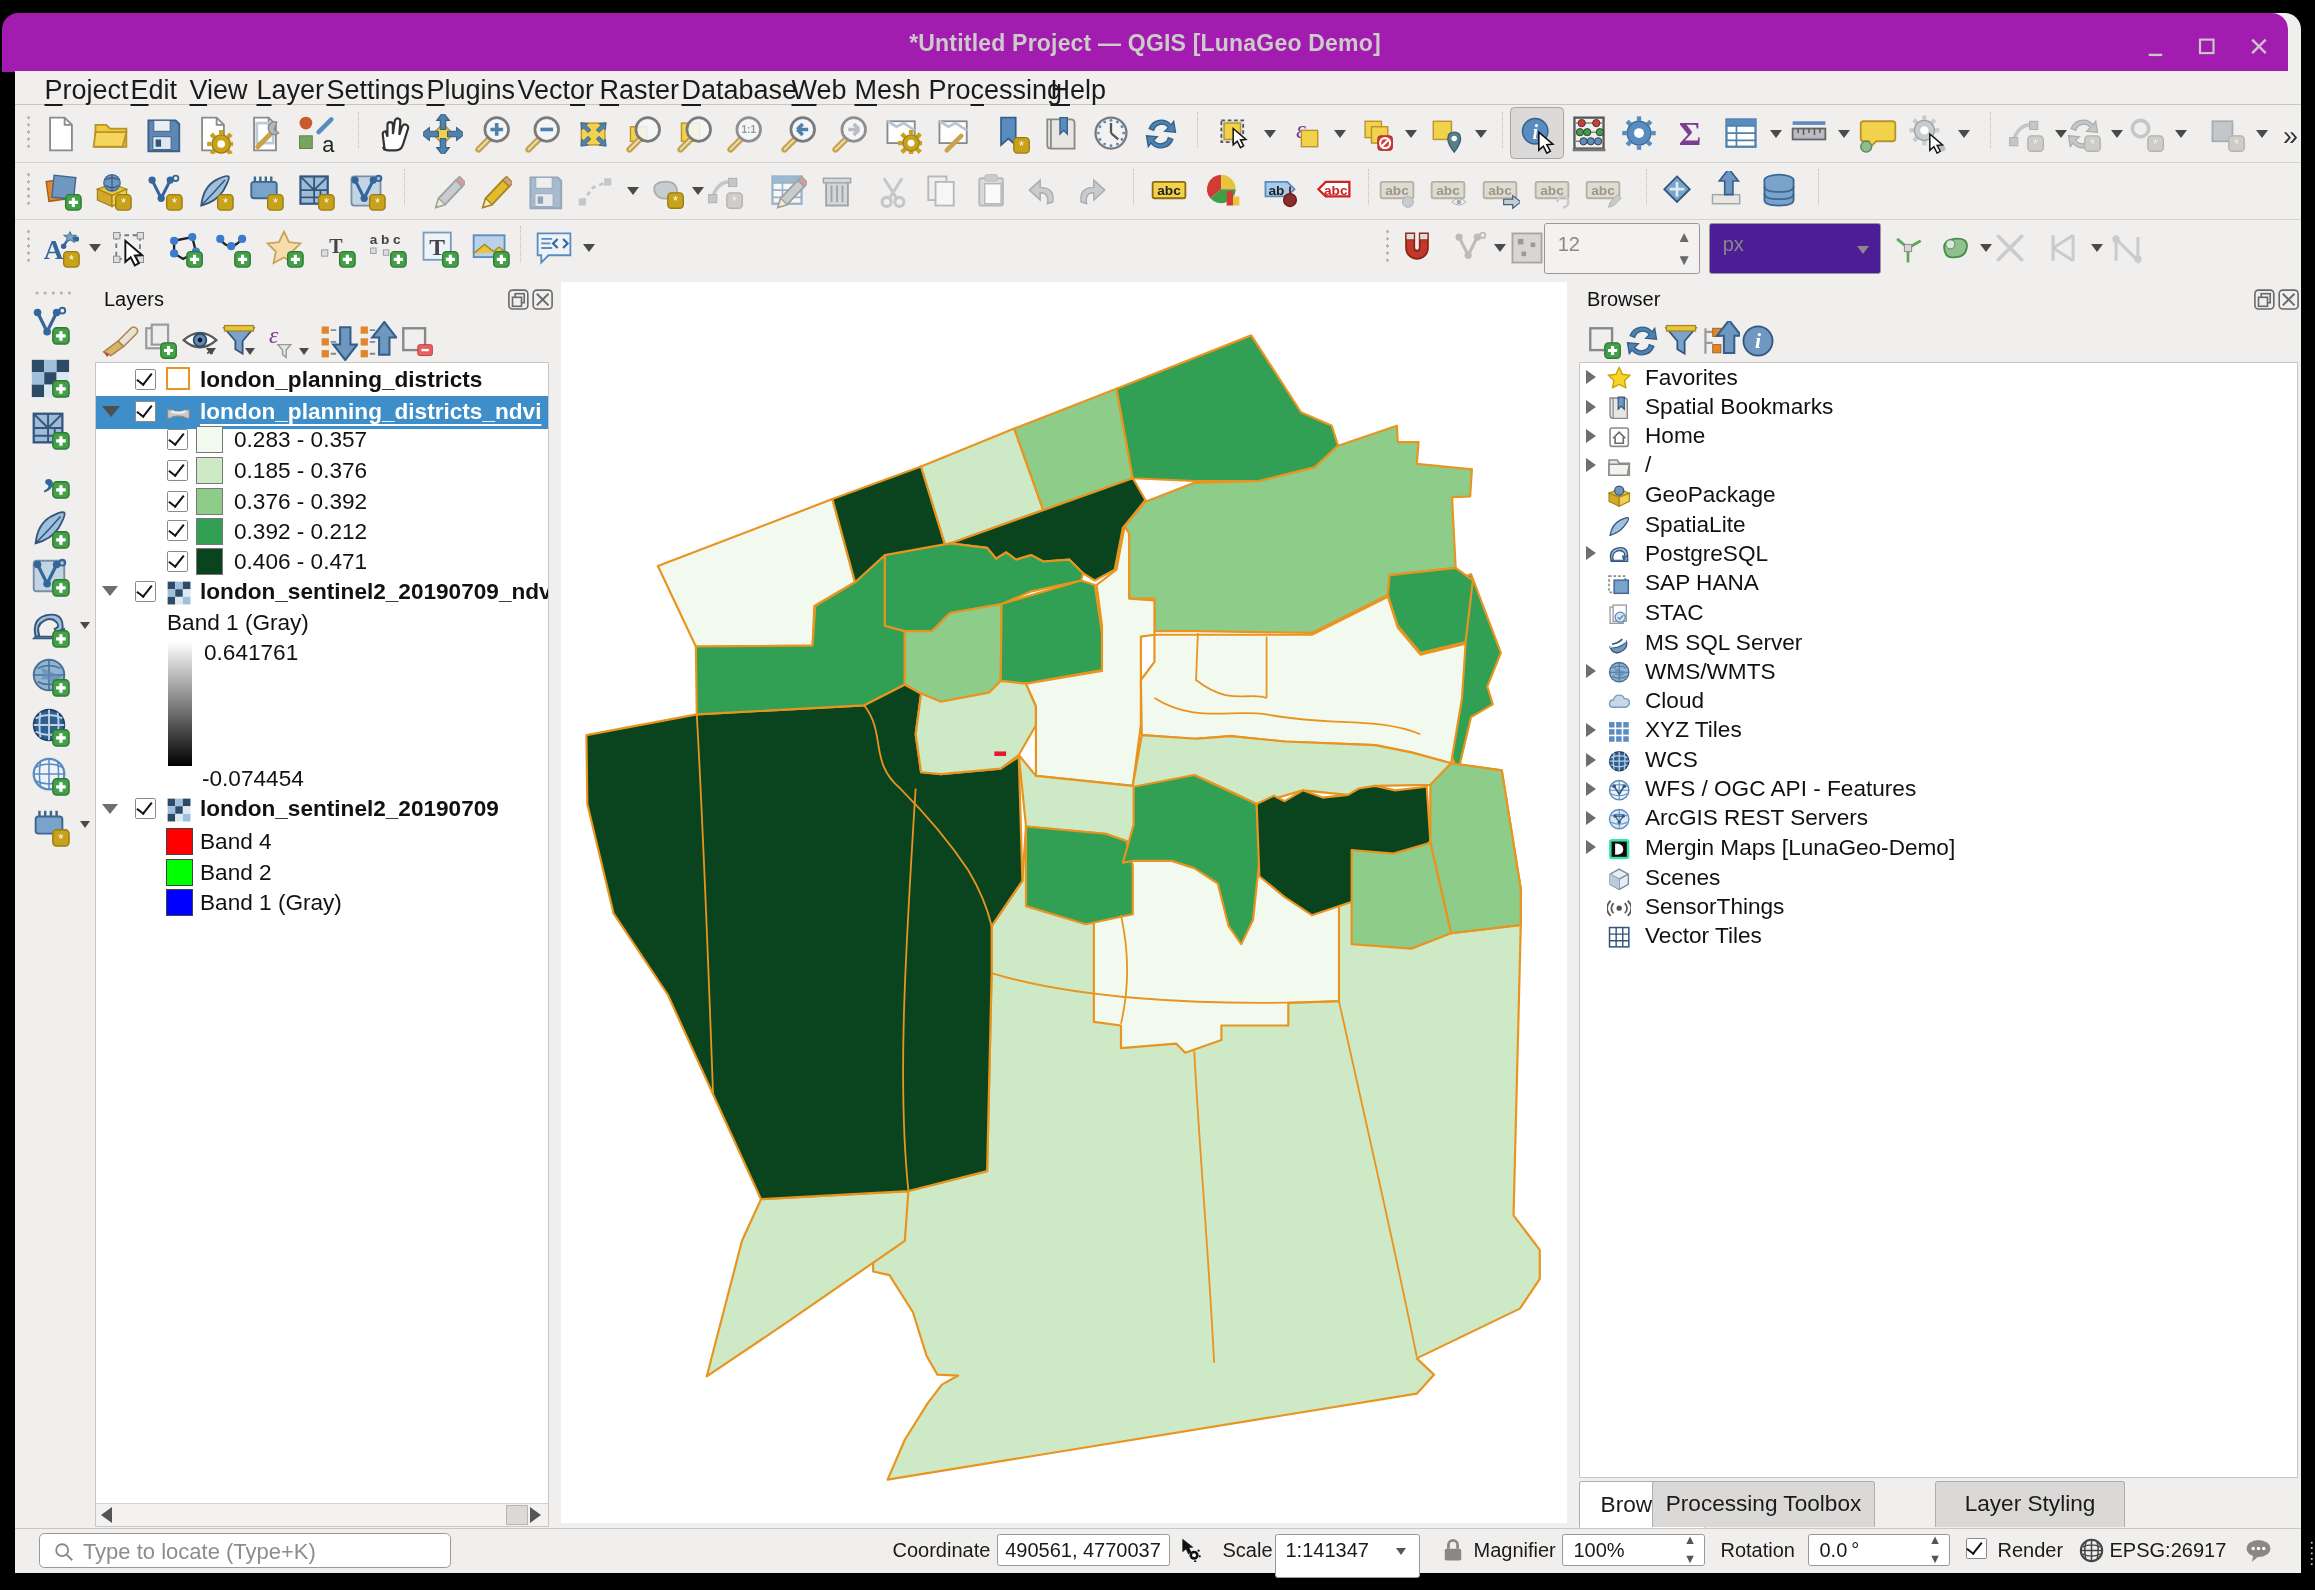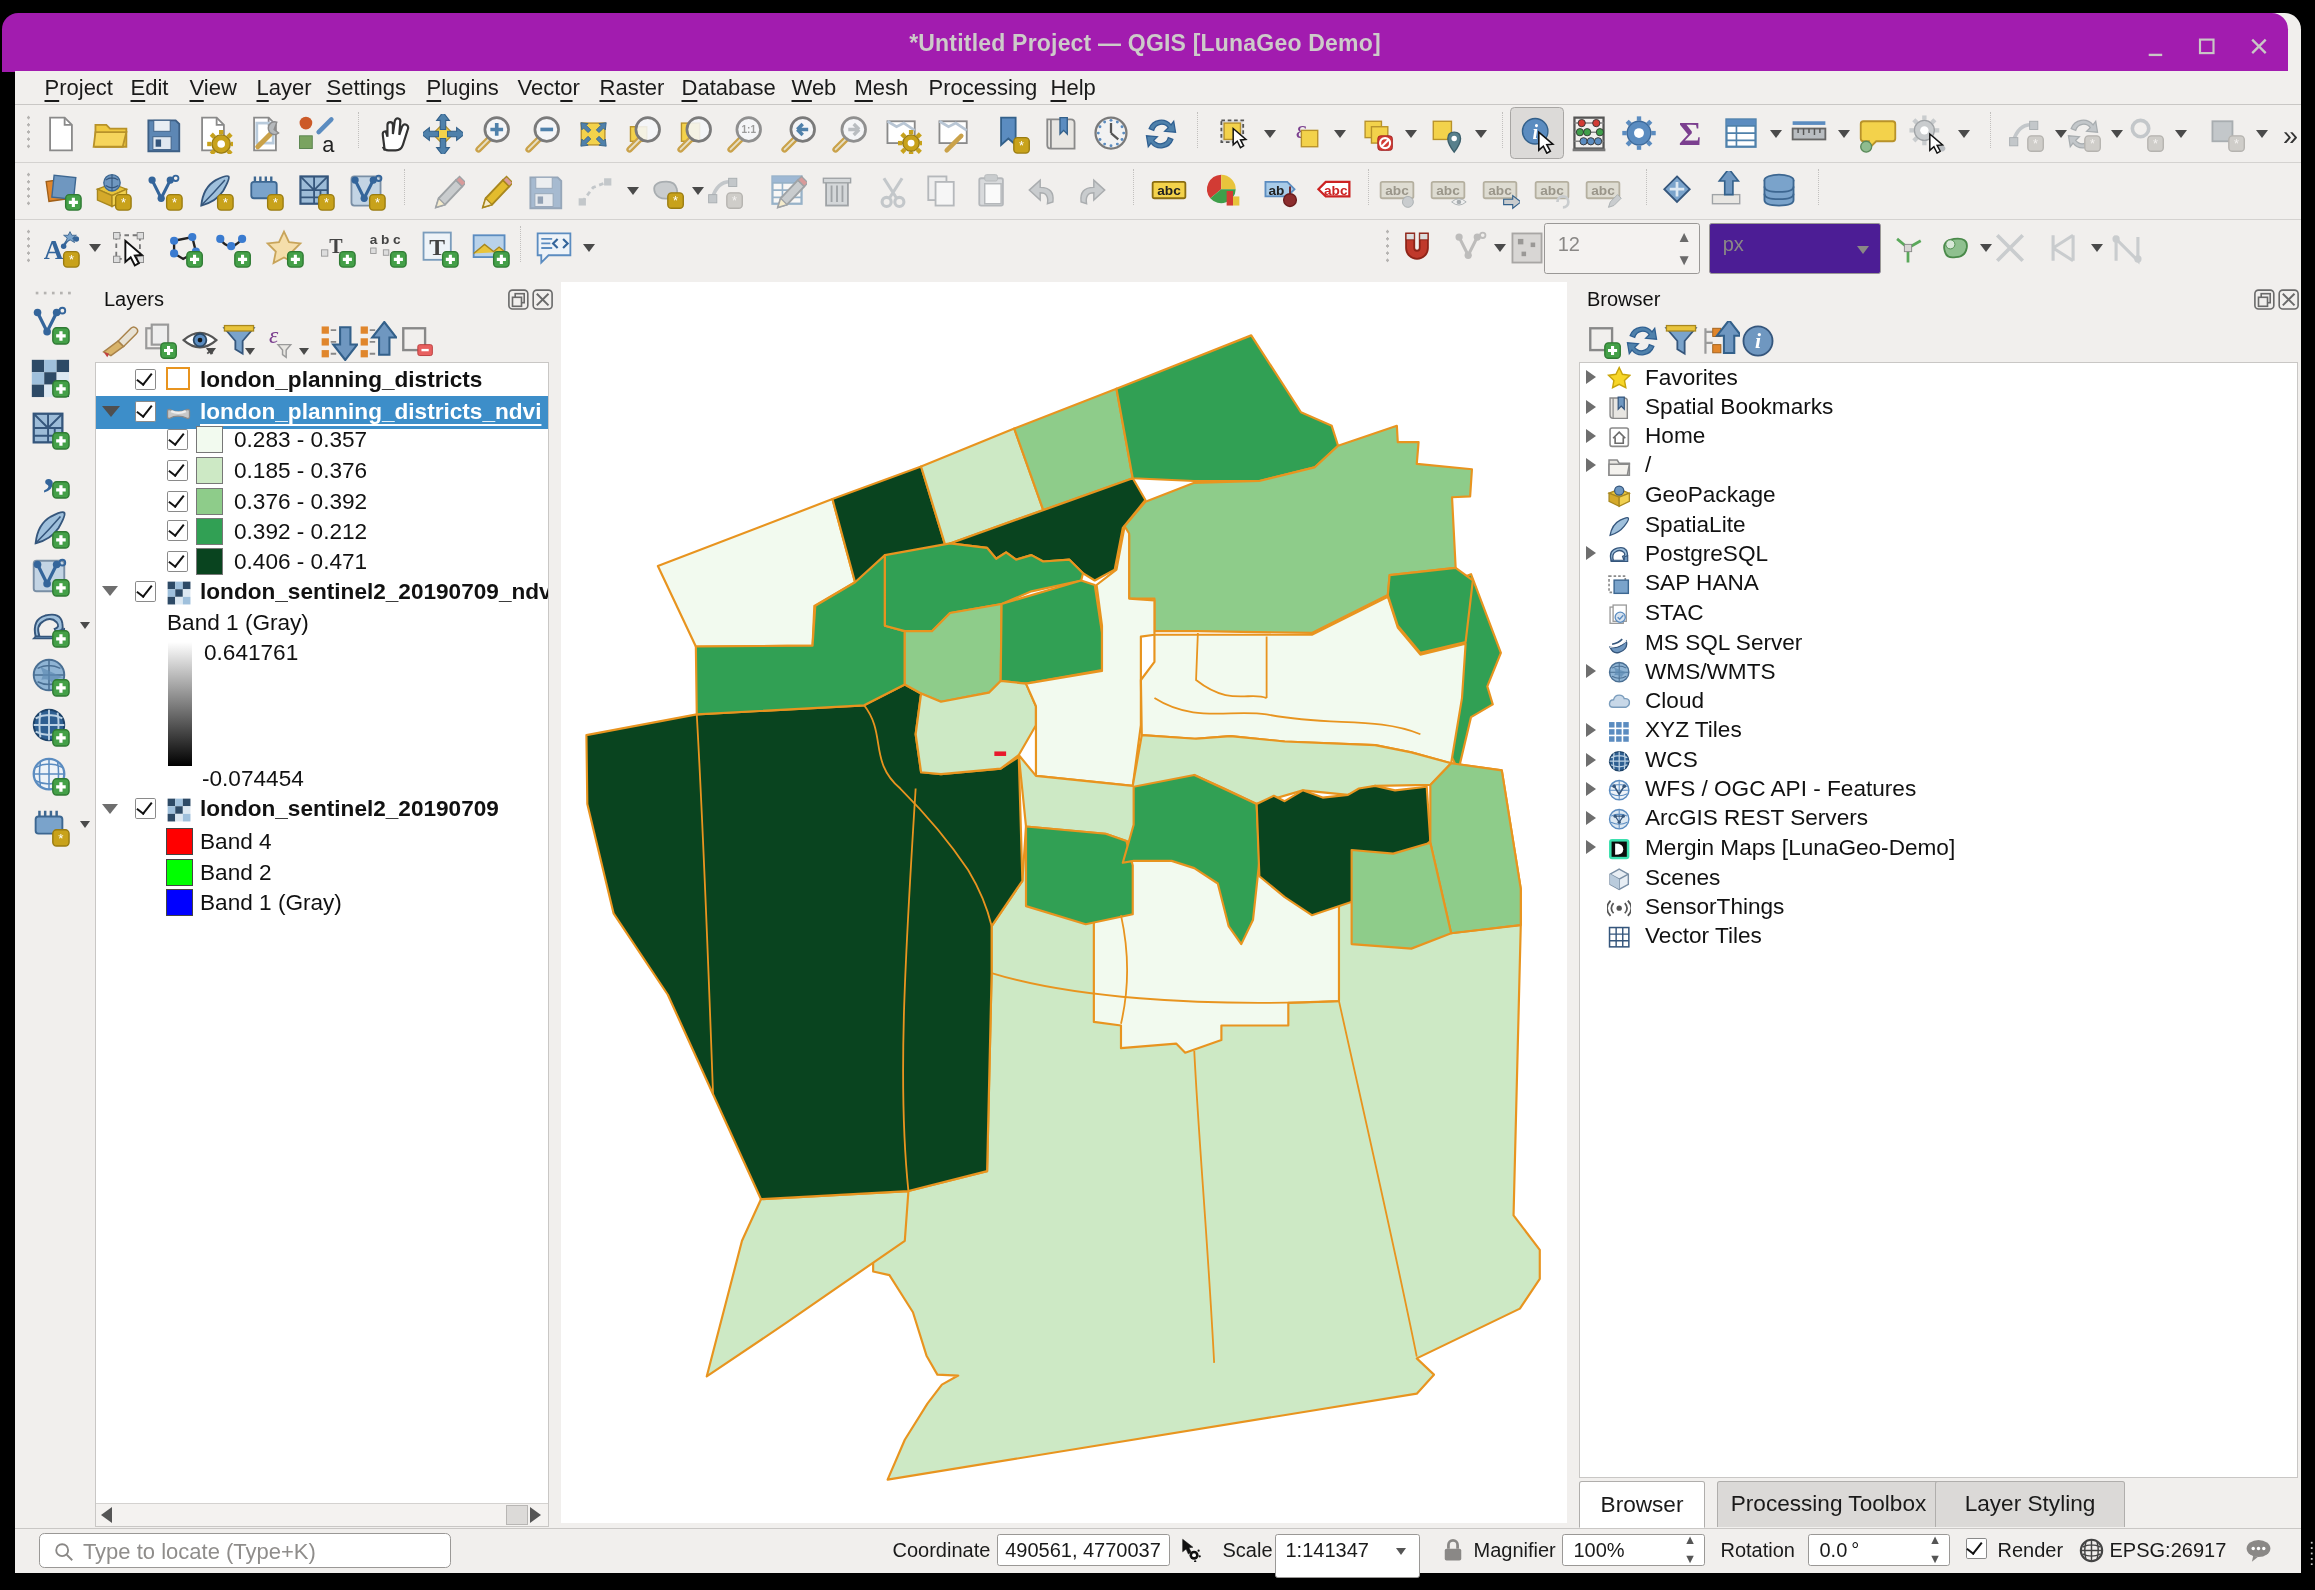--- a/index.html
+++ b/index.html
@@ -1,19 +1,19 @@
 <!DOCTYPE html>
 <html style="font-size:14.5px"><head><meta charset="utf-8"><style>
 *{margin:0;padding:0;box-sizing:border-box}
 body{width:2316px;height:1590px;background:#000;font-family:"Liberation Sans",sans-serif;position:relative;overflow:hidden}
 .abs{position:absolute}
 .win{left:14.5px;top:12.7px;width:2286px;height:1560px;background:#f1efed;border-radius:16.3px 16.3px 5.4px 5.4px}
 .tbar{left:2px;top:12.7px;width:2286px;height:59px;background:#a21caf;color:#cdcbc9;border-radius:16.3px 16.3px 0 0}
 .title{width:100%;text-align:center;font-weight:bold;font-size:23px;line-height:60px;letter-spacing:0.2px}
-.menu{left:14.5px;top:71px;width:2286px;height:34px;background:#f1efed;border-bottom:0.9px solid #c9c7c5;font-size:22px;color:#1a1a1a}
+.menu{left:14.5px;top:71px;width:2286px;height:34px;background:#f1efed;border-bottom:0.9px solid #c9c7c5;font-size:27px;color:#1a1a1a}
 .menu span{position:absolute;top:3.6px}
 .trow{left:14.5px;width:2286px;background:#f1efed;border-bottom:0.9px solid #d4d2d0}
 .ic{position:absolute}
 .dd{position:absolute;width:0;height:0;border-left:6.3px solid transparent;border-right:6.3px solid transparent;border-top:8.1px solid #4a4a4a}
 .sep{position:absolute;width:4.5px;height:36px;border-left:1.8px dotted #c2c0be}
 .grip{position:absolute;width:7.2px;height:36px;background-image:radial-gradient(circle,#b5b3b1 1.4px,transparent 1.6px);background-size:7.2px 7.2px}
 .panel-title{font-size:20px;color:#111}
 .tree{background:#fff;border:0.9px solid #c9c7c5}
 .row{position:absolute;font-size:22.6px;color:#111;white-space:nowrap}
 .bold{font-weight:bold}
@@ -1091,21 +1091,21 @@
     <circle cx="12" cy="12" r="2.6" fill="#555"></circle>
     <path d="M6.5 7 q-4.5 5 0 10 M17.5 7 q4.5 5 0 10 M3.5 4.5 q-7 7.5 0 15 M20.5 4.5 q7 7.5 0 15" fill="none" stroke="#555" stroke-width="1.7"></path>
   </svg>
 <div class="row" style="left:1645px;top:894px">SensorThings</div>
 <svg class="abs" style="left:1607px;top:925px" width="24.4" height="24.4" viewBox="0 0 24 24">
     <rect x="2.5" y="2.5" width="19" height="19" fill="#fff" stroke="#35567c" stroke-width="1.5"></rect>
     <path d="M2.5 9 h19 M2.5 15.5 h19 M9 2.5 v19 M15.5 2.5 v19" stroke="#35567c" stroke-width="1.4"></path>
   </svg>
 <div class="row" style="left:1645px;top:923px">Vector Tiles</div>
 <div class="tab" style="left:1579px;width:126px;background:#fff;border-bottom:0.9px solid #fff;height:47px"><span style="line-height:45px">Browser</span></div>
-<div class="tab" style="left:1717px;width:223px"><span style="line-height:43px">Processing Toolbox</span></div>
+<div class="tab" style="left:1652px;width:223px"><span style="line-height:43px">Processing Toolbox</span></div>
 <div class="tab" style="left:1935px;width:190px"><span style="line-height:43px">Layer Styling</span></div>
 <div class="abs" style="left:14.5px;top:1528px;width:2286px;height:45px;background:#f1efed;border-top:0.9px solid #c9c7c5">
 <div class="inbox abs" style="left:24.4px;top:3.6px;width:412px;height:35px;border-radius:5.4px">
       <svg class="abs" style="left:12.7px;top:7.2px" width="22" height="22" viewBox="0 0 24 24">
         <circle cx="10" cy="10" r="6.5" fill="none" stroke="#8a8886" stroke-width="2"></circle>
         <path d="M15 15 L21 21" stroke="#8a8886" stroke-width="2"></path>
       </svg>
       <span class="abs" style="left:43px;top:5.4px;color:#8f8d8b;font-size:22px">Type to locate (Type+K)</span>
     </div>
 <span class="statlbl abs" style="left:878px;top:10px">Coordinate</span>

